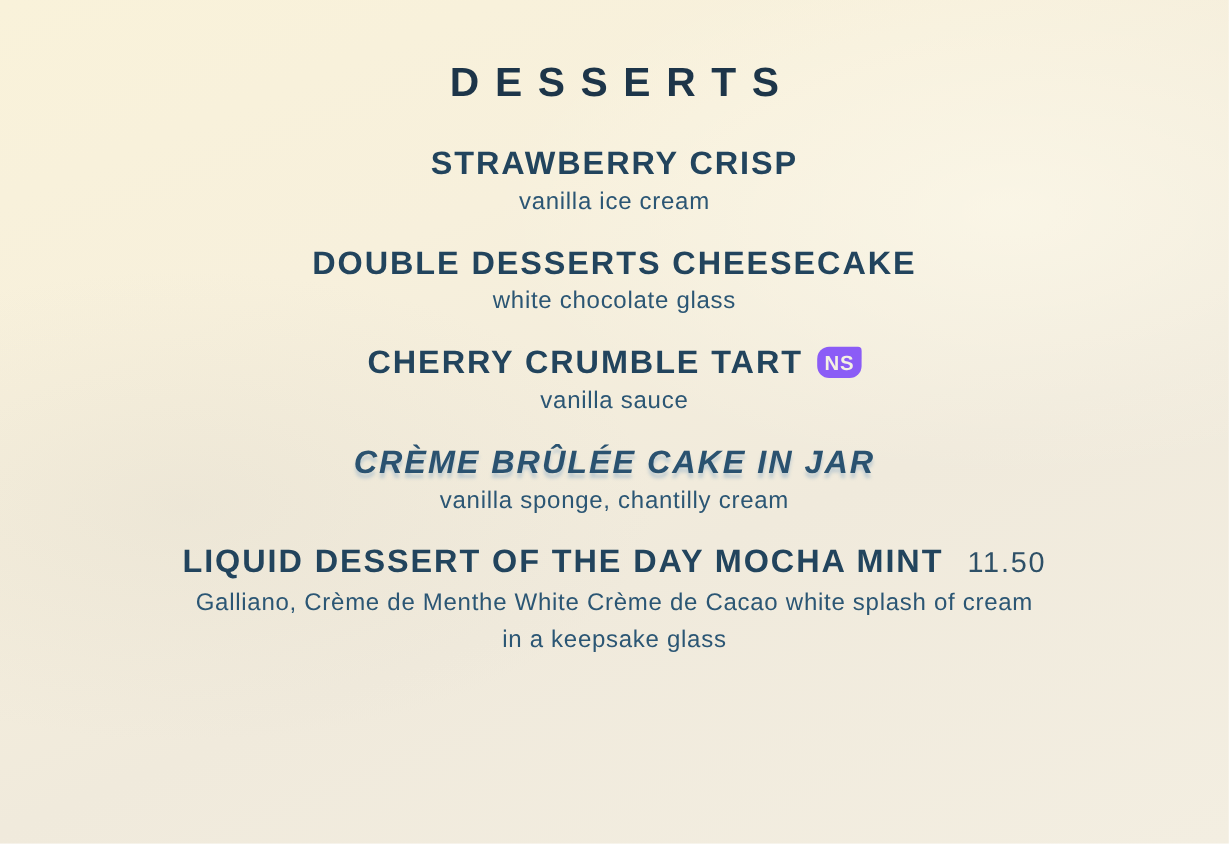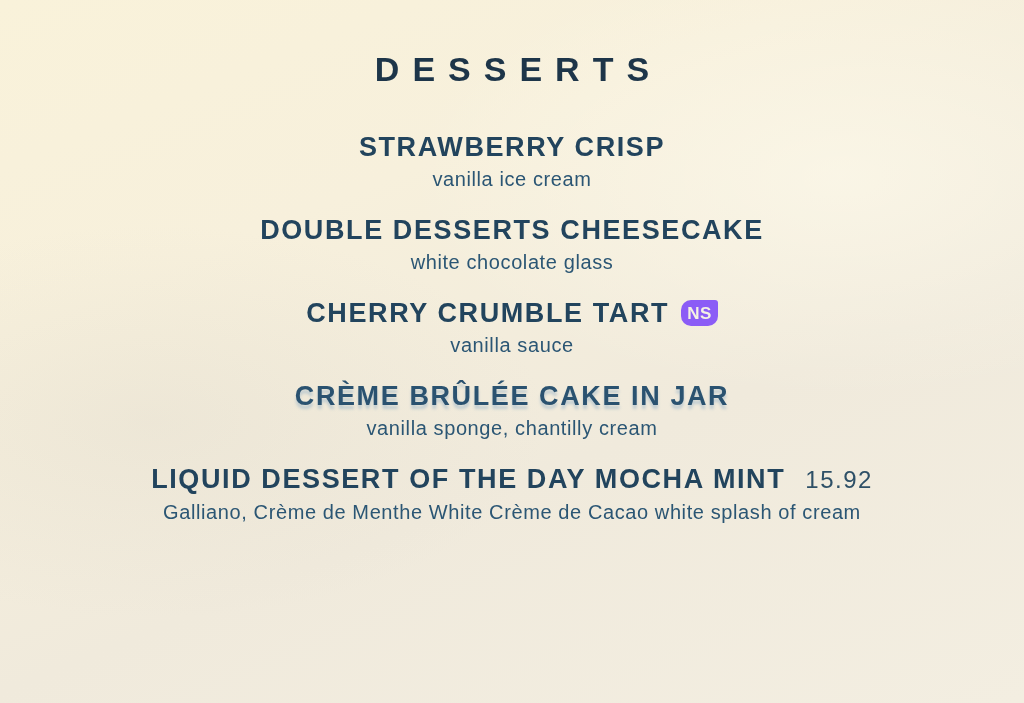--- a/index.html
+++ b/index.html
@@ -26,21 +26,21 @@
     text-align: center;
     color: #23455e;
   }
 
   .menu-title {
     font-size: 34px;
     font-weight: 700;
     letter-spacing: 13px;
     text-indent: 13px; 
     color: #1d3549;
-    margin: 0 0 41px 0;
+    margin: 0 0 30px 0;
   }
 
   .menu-item {
     margin: 0 0 18px 0;
   }
 
   .item-name {
     font-size: 27px;
     line-height: 34px;
     font-weight: 700;
@@ -56,20 +56,21 @@
     color: #2b5674;
   }
 
   .item-smores .item-desc {
     color: #31618a;
   }
 
   .item-creme .item-name {
     color: #2a5270;
     text-shadow: 0 4px 3px rgba(120, 160, 195, 0.40);
+    font-style: italic;
   }
 
   .ns-badge {
     display: inline-block;
     vertical-align: 3px;
     margin-left: 12px;
     background: #8b5cf6;
     color: #f4f1e3;
     font-size: 17px;
     font-weight: 700;
@@ -114,17 +115,18 @@
     <div class="item-desc">vanilla sauce</div>
   </div>
 
 
   <div class="menu-item item-creme">
     <div class="item-name">CRÈME BRÛLÉE CAKE IN JAR</div>
     <div class="item-desc">vanilla sponge, chantilly cream</div>
   </div>
 
   <div class="menu-item item-liquid">
-    <div class="item-name"><span>LIQUID DESSERT OF THE DAY MOCHA MINT</span><span class="item-price">15.92</span></div>
+    <div class="item-name"><span>LIQUID DESSERT OF THE DAY MOCHA MINT</span><span class="item-price">11.50</span></div>
     <div class="item-desc">Galliano, Crème de Menthe White Crème de Cacao white splash of cream</div>
+    <div class="item-desc">in a keepsake glass</div>
   </div>
 
 </div>
 
 </body></html>

